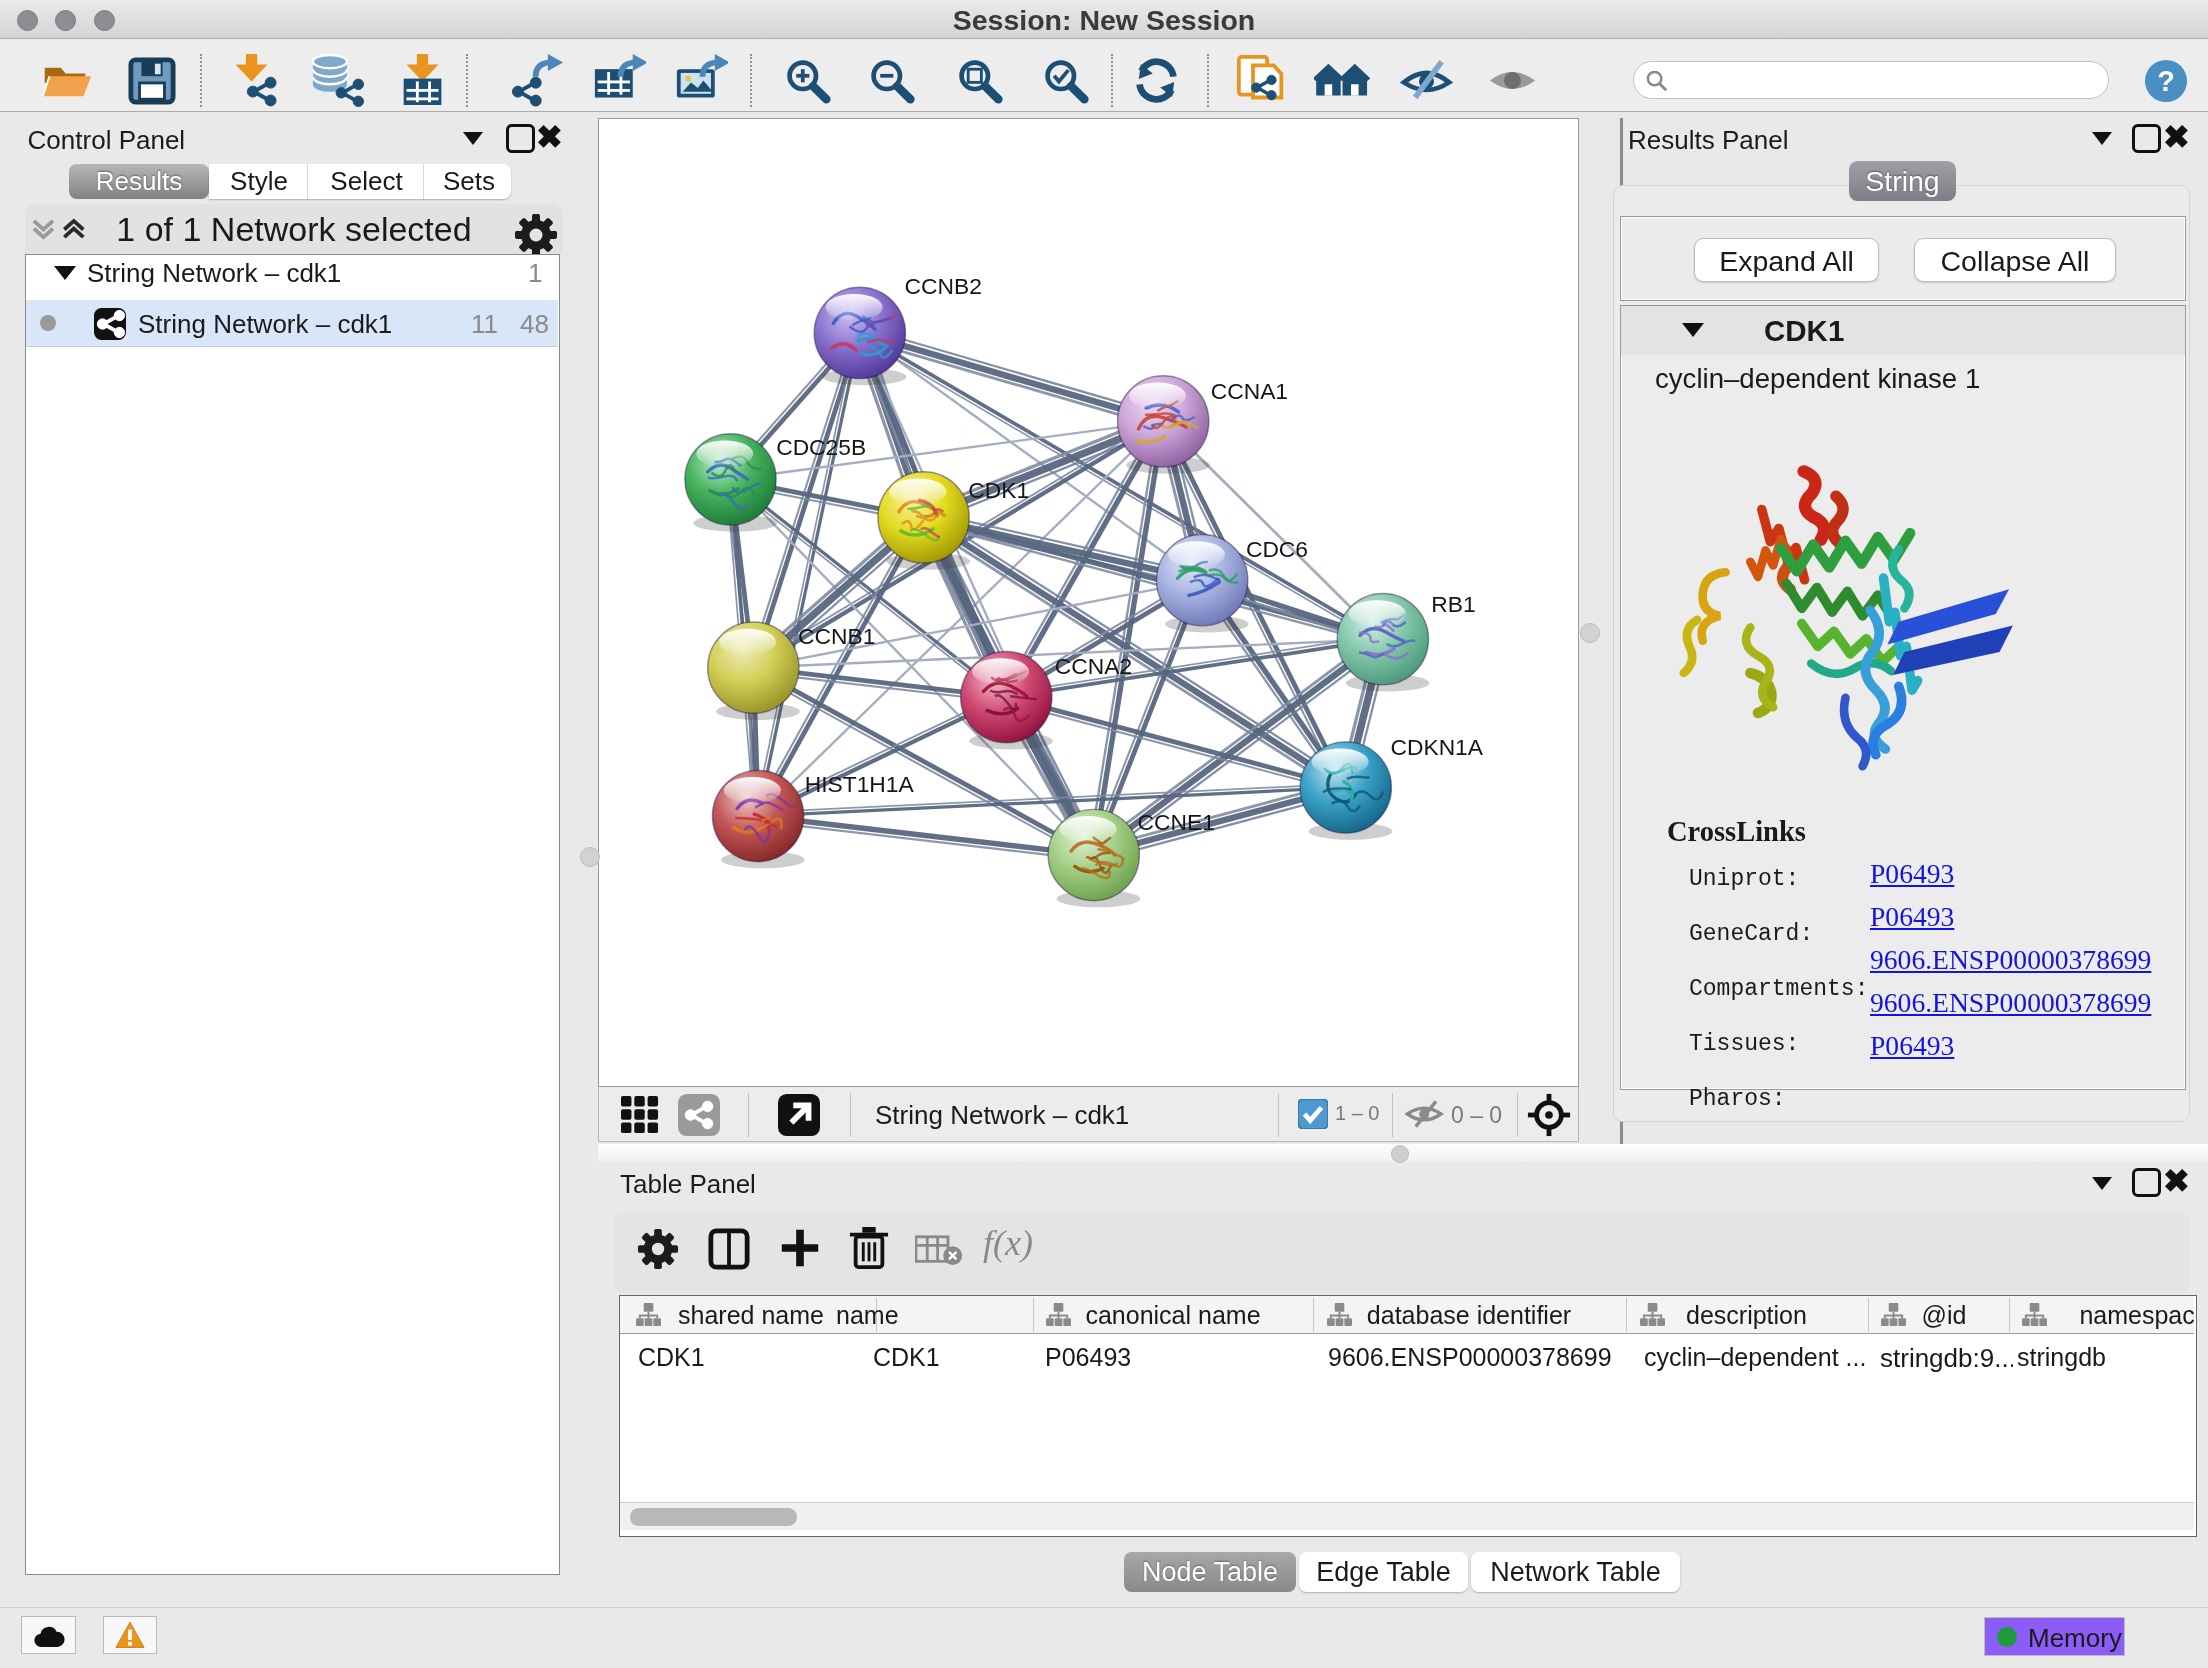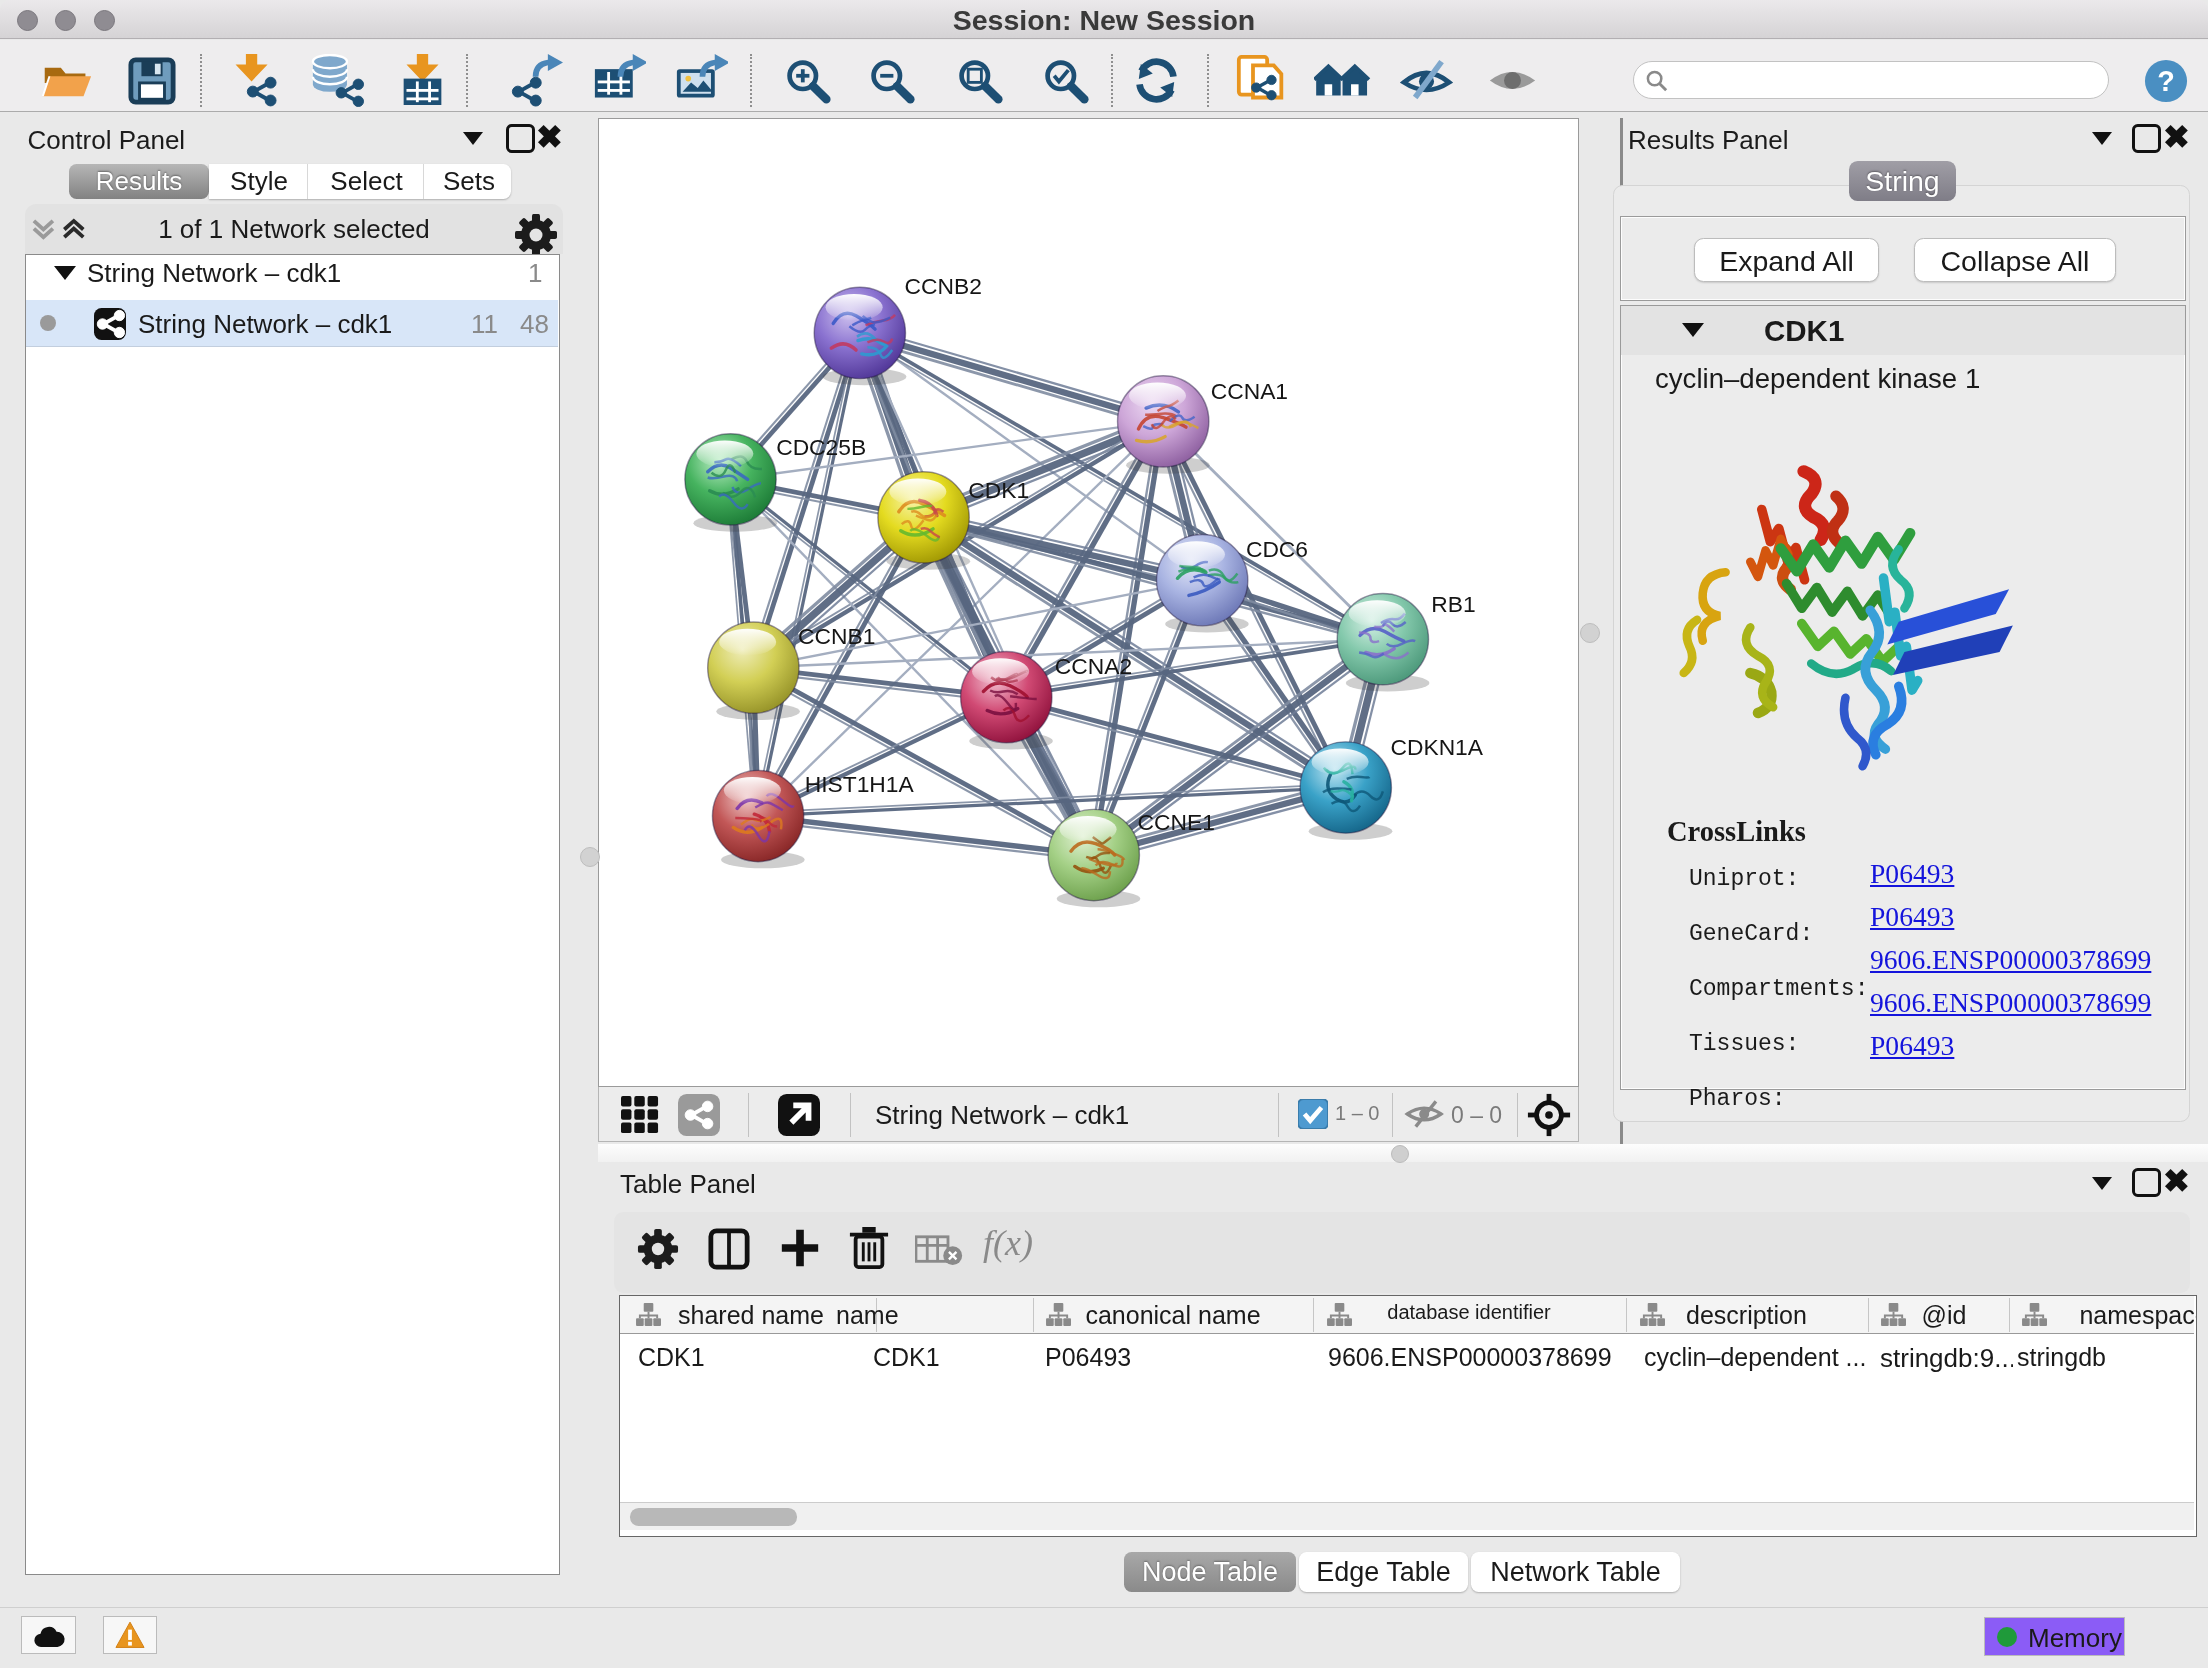--- a/index.html
+++ b/index.html
@@ -191,21 +191,21 @@
 <svg class="abs" style="left:32px;top:217px" width="57" height="25" viewBox="0 0 60 26">
  <g fill="none" stroke="#9a9a9a" stroke-width="4">
       <path d="M2 4 l10 9 10-9"></path>
       <path d="M2 12 l10 9 10-9"></path>
     </g>
  <g fill="none" stroke="#2a2a2a" stroke-width="4">
       <path d="M34 13 l10-9 10 9"></path>
       <path d="M34 21 l10-9 10 9"></path>
     </g>
 </svg>
-<div class="abs" style="left:25px;top:204px;width:538px;height:50px;font-size:26px;text-align:center;line-height:50px">1 of 1 Network selected</div>
+<div class="abs" style="left:25px;top:204px;width:538px;height:50px;font-size:34px;text-align:center;line-height:50px">1 of 1 Network selected</div>
 <svg class="abs" style="left:515px;top:214px" width="42" height="42" viewBox="-22 -22 44 44">
     <g transform="translate(0,0) scale(1.05)">
       <rect x="-4" y="-21" width="8" height="10" rx="2" transform="rotate(0)" fill="#1c1c1c"></rect>
       <rect x="-4" y="-21" width="8" height="10" rx="2" transform="rotate(45)" fill="#1c1c1c"></rect>
       <rect x="-4" y="-21" width="8" height="10" rx="2" transform="rotate(90)" fill="#1c1c1c"></rect>
       <rect x="-4" y="-21" width="8" height="10" rx="2" transform="rotate(135)" fill="#1c1c1c"></rect>
       <rect x="-4" y="-21" width="8" height="10" rx="2" transform="rotate(180)" fill="#1c1c1c"></rect>
       <rect x="-4" y="-21" width="8" height="10" rx="2" transform="rotate(225)" fill="#1c1c1c"></rect>
       <rect x="-4" y="-21" width="8" height="10" rx="2" transform="rotate(270)" fill="#1c1c1c"></rect>
       <rect x="-4" y="-21" width="8" height="10" rx="2" transform="rotate(315)" fill="#1c1c1c"></rect>
@@ -740,21 +740,21 @@
         <g transform="translate(0,0) scale(1.0)" fill="#8a8a8a">
           <rect x="8" y="0" width="10" height="9" rx="1"></rect>
           <rect x="0" y="16" width="8" height="8" rx="1"></rect>
           <rect x="9" y="16" width="8" height="8" rx="1"></rect>
           <rect x="18" y="16" width="8" height="8" rx="1"></rect>
         </g>
         <g stroke="#8a8a8a" stroke-width="2" fill="none" transform="translate(0,0) scale(1.0)">
           <path d="M13 9 V13 M4 16 V13 H22 V16 M13 13 V16"></path>
         </g>
       </svg>
-      <div class="abs" style="left:735px;top:4.8px;width:228px;text-align:center;font-size:20px">database identifier</div>
+      <div class="abs" style="left:735px;top:4.8px;width:228px;text-align:center;font-size:25px">database identifier</div>
       <svg class="abs" style="left:1020px;top:6.7px" width="26" height="24" viewBox="0 0 27 25">
         <g transform="translate(0,0) scale(1.0)" fill="#8a8a8a">
           <rect x="8" y="0" width="10" height="9" rx="1"></rect>
           <rect x="0" y="16" width="8" height="8" rx="1"></rect>
           <rect x="9" y="16" width="8" height="8" rx="1"></rect>
           <rect x="18" y="16" width="8" height="8" rx="1"></rect>
         </g>
         <g stroke="#8a8a8a" stroke-width="2" fill="none" transform="translate(0,0) scale(1.0)">
           <path d="M13 9 V13 M4 16 V13 H22 V16 M13 13 V16"></path>
         </g>

